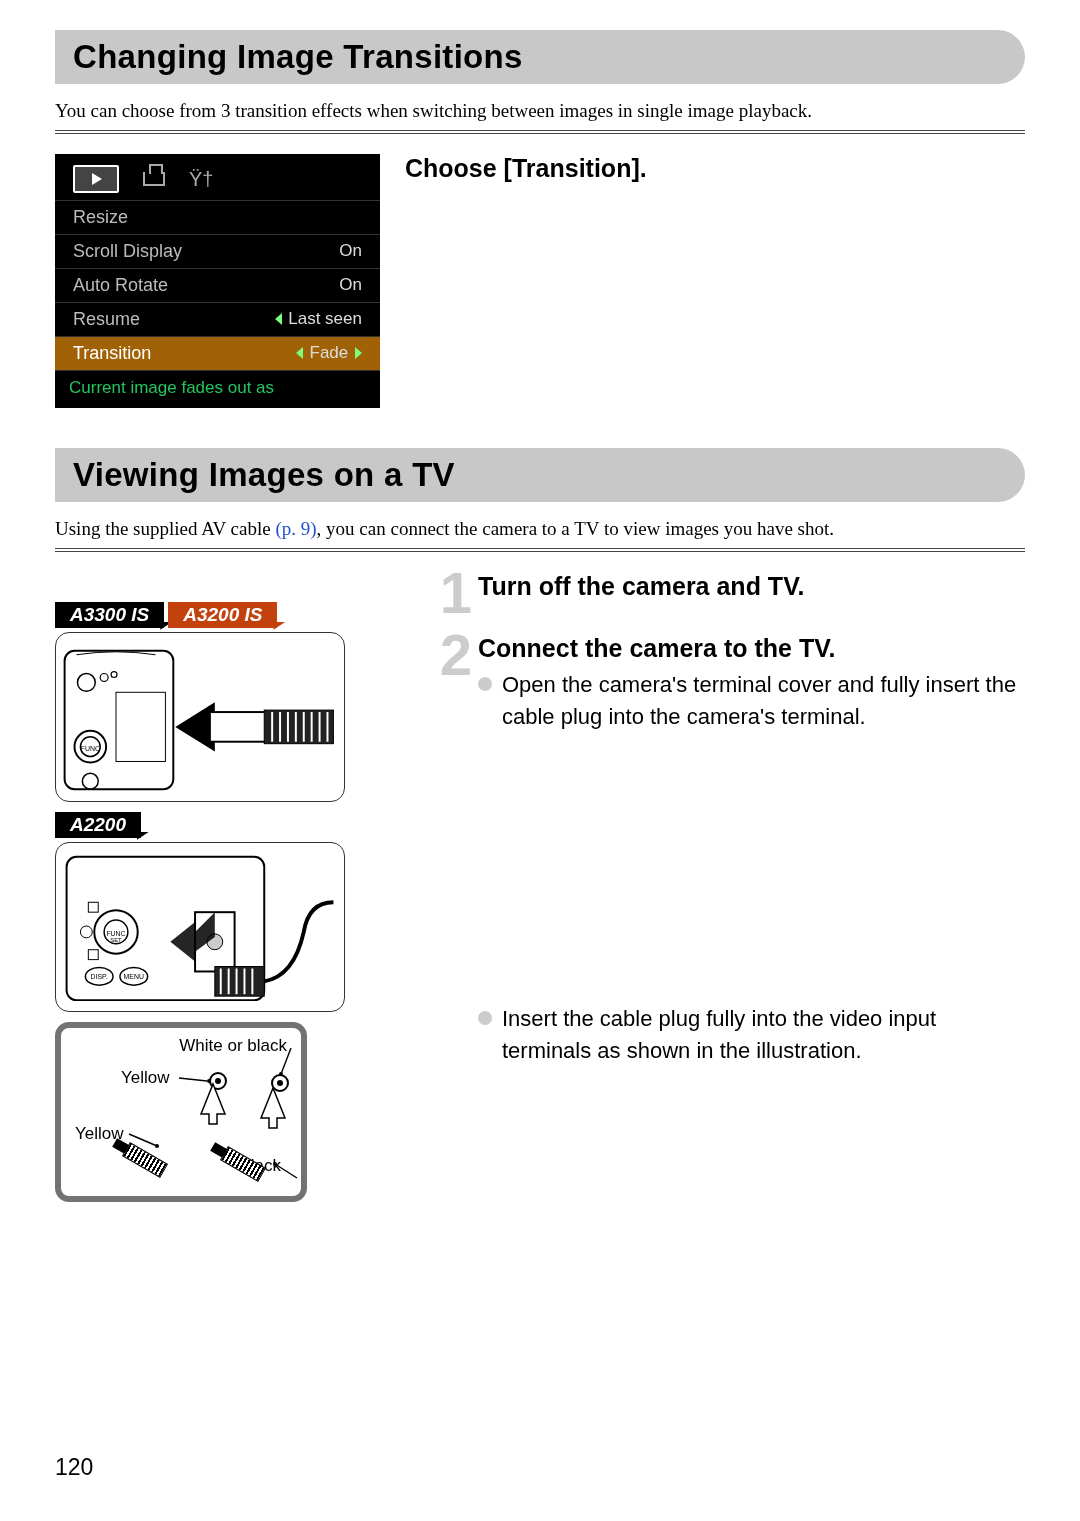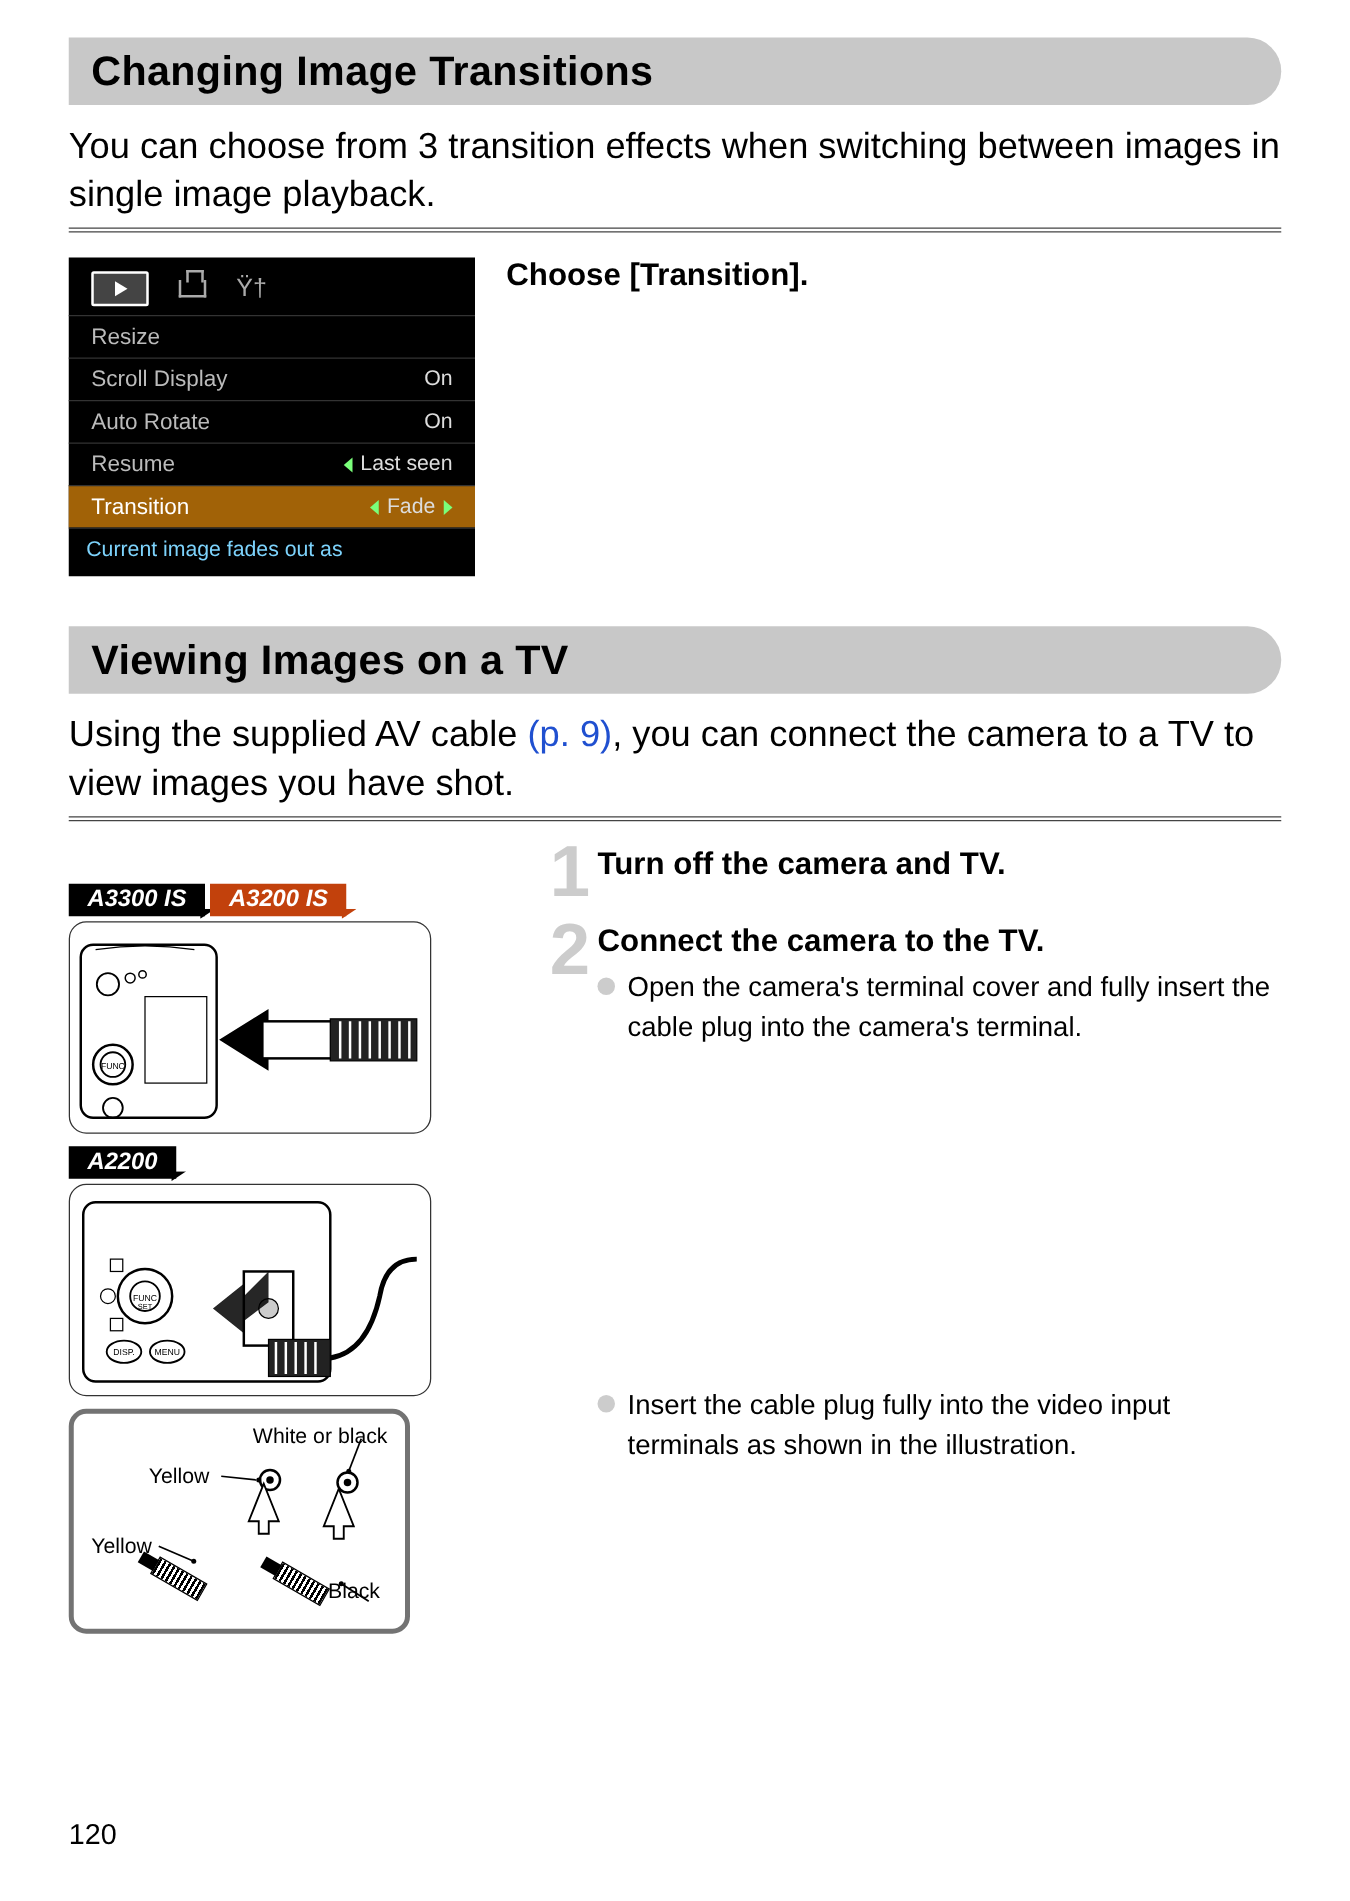--- a/index.html
+++ b/index.html
@@ -17,23 +17,24 @@
     border-top-right-radius: 45px;
     border-bottom-right-radius: 45px;
     padding: 8px 20px 8px 18px;
     font-family: "Arial Black", Arial, sans-serif;
     font-weight: 900;
     font-size: 33px;
     letter-spacing: 0.3px;
     margin-bottom: 14px;
   }
   .intro-text {
-    font-size: 29px;
+    font-size: 19px;
     line-height: 1.35;
     margin-bottom: 6px;
+    font-family: Liberation Serif, serif;
   }
   .hr-double {
     border: none;
     border-top: 1px solid #444;
     border-bottom: 1px solid #444;
     height: 4px;
     margin: 6px 0 20px 0;
   }
   .row { display: flex; gap: 25px; }
   .menu-shot {
@@ -83,21 +84,21 @@
     color:#bbb;
   }
   .menu-line.sel {
     background:#a16207;
     color:#fff;
   }
   .menu-val { color:#ddd; font-size:17px; }
   .menu-foot {
     padding:4px 14px 0 14px;
     font-size:17px;
-    color:#7dd3fc;
+    color:#22c55e;
     border-top:1px solid #333;
   }
   .tri-l, .tri-r {
     display:inline-block;
     width:0; height:0;
     border-top:6px solid transparent;
     border-bottom:6px solid transparent;
     vertical-align:middle;
   }
   .tri-l { border-right:7px solid #7aff7a; margin-right:2px;}
@@ -188,22 +189,22 @@
     width:290px; height:170px;
     border:1px solid #333;
     border-radius:14px;
     margin-bottom:10px;
     position:relative;
     background:#fff;
     overflow:hidden;
   }
   .illus svg { width:100%; height:100%; }
   .illus-tv {
-    width:273px; height:180px;
-    border:4px solid #737373;
+    width:252px; height:180px;
+    border:6px solid #737373;
     border-radius:14px;
     position:relative;
     background:#fff;
     font-size:17px;
   }
   .illus-tv .lab { position:absolute; white-space:nowrap; }
   .page-num {
     position:absolute;
     left:55px;
     bottom:40px;

